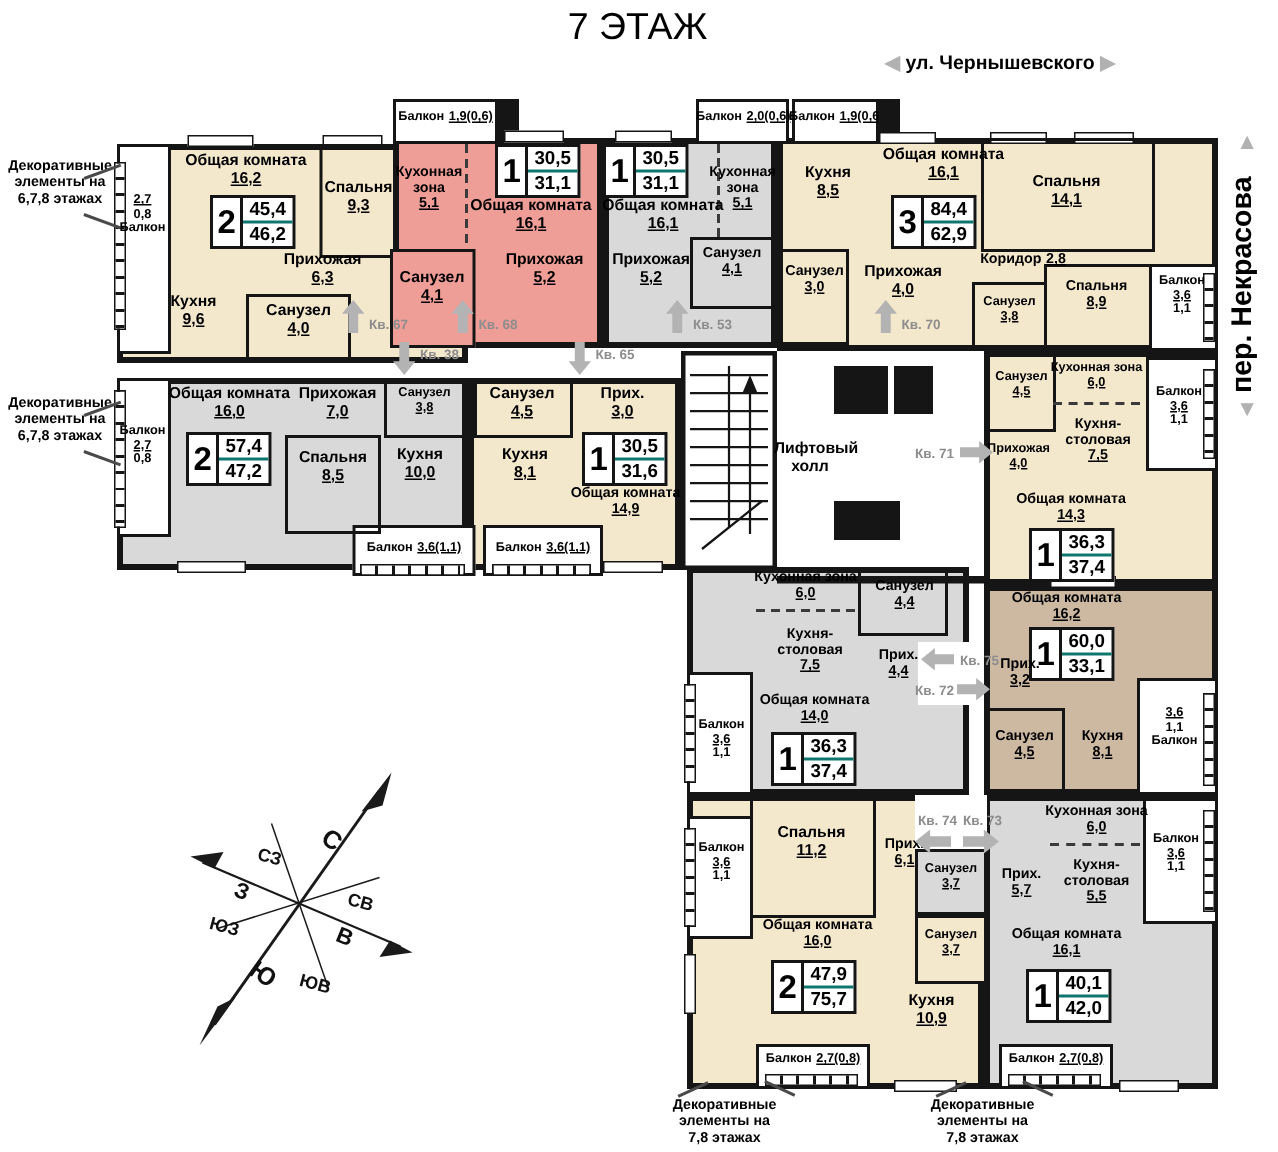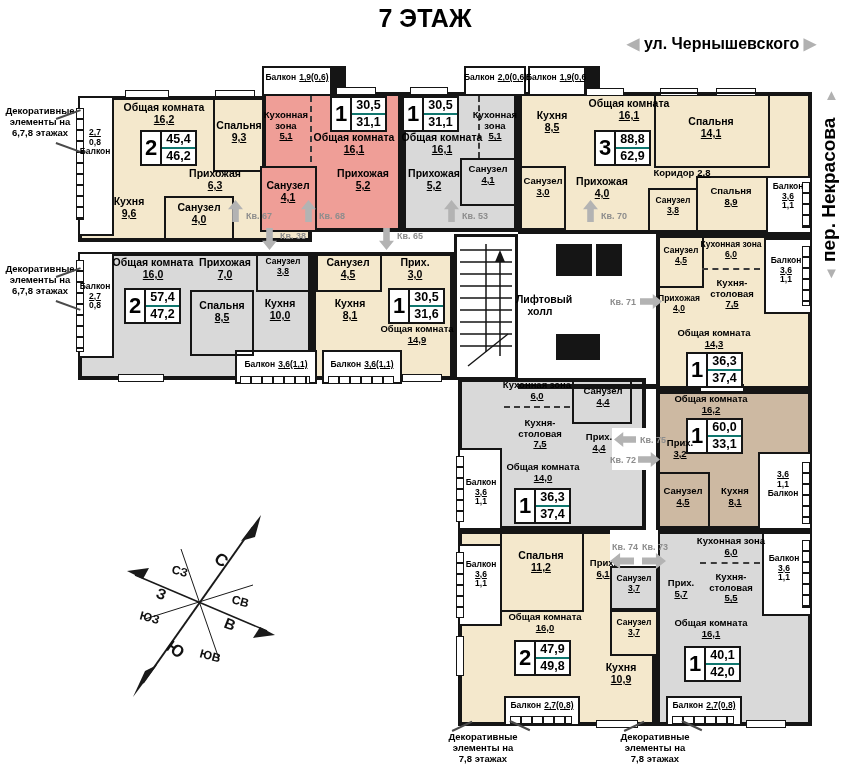--- a/index.html
+++ b/index.html
@@ -33,22 +33,22 @@
   .badge .vals .v1{border-bottom:2px solid #0f766e}
   .arrow{position:absolute;background:#b3b3b3}
   .arrow.up{clip-path:polygon(50% 0,100% 42%,72% 42%,72% 100%,28% 100%,28% 42%,0 42%)}
   .arrow.down{clip-path:polygon(50% 100%,100% 58%,72% 58%,72% 0,28% 0,28% 58%,0 58%)}
   .arrow.left{clip-path:polygon(0 50%,42% 0,42% 28%,100% 28%,100% 72%,42% 72%,42% 100%)}
   .arrow.right{clip-path:polygon(100% 50%,58% 0,58% 28%,0 28%,0 72%,58% 72%,58% 100%)}
   .kv{position:absolute;color:#8d8d8d;font-weight:bold;font-size:9px;white-space:nowrap}
   .callout{position:absolute;font-weight:bold;font-size:9.5px;text-align:center;line-height:1.15;color:#000}
   .callout span{display:block}
   .ptr{position:absolute;height:1.5px;background:#4a4a4a;transform-origin:0 50%}
-  .title{position:absolute;font-weight:bold;font-size:25px;color:#000;text-align:center}
-  .hstreet{position:absolute;font-weight:bold;font-size:16px;color:#000;white-space:nowrap;text-align:right}
+  .title{position:absolute;font-weight:normal;font-size:25px;color:#000;text-align:center}
+  .hstreet{position:absolute;font-weight:bold;font-size:13px;color:#000;white-space:nowrap;text-align:left}
   .tri{color:#b1b1b1}
   .vstreet{position:absolute;writing-mode:vertical-rl;transform:rotate(180deg);
            font-weight:bold;font-size:19px;color:#000;white-space:nowrap}
   .vtri{position:absolute;color:#b1b1b1;font-size:15px}
 </style>
 </head>
 <body>
 
 <div id="plan">
 
@@ -272,21 +272,21 @@
     <span>Кухня</span>
       <span class="ar">8,5</span>
     </div>
   <div class="lbl" style="left:584px;top:98px;width:90px">
     <span>Общая комната</span>
       <span class="ar">16,1</span>
     </div>
   <div class="badge" style="left:594px;top:130px">
     <div class="num">3</div>
     <div class="vals">
-        <span class="v1">88,8</span>
+        <span class="v1">84,4</span>
         <span class="v2">62,9</span>
       </div>
     </div>
   <div class="lbl f9" style="left:518px;top:176px;width:50px">
     <span>Санузел</span>
       <span class="ar">3,0</span>
     </div>
   <div class="lbl" style="left:562px;top:176px;width:80px">
     <span>Прихожая</span>
       <span class="ar">4,0</span>
@@ -483,21 +483,21 @@
       <span class="ar">3,7</span>
     </div>
   <div class="lbl f9" style="left:502px;top:612px;width:86px">
     <span>Общая комната</span>
       <span class="ar">16,0</span>
     </div>
   <div class="badge" style="left:514px;top:640px">
     <div class="num">2</div>
     <div class="vals">
         <span class="v1">47,9</span>
-        <span class="v2">49,8</span>
+        <span class="v2">75,7</span>
       </div>
     </div>
   <div class="lbl" style="left:590px;top:662px;width:62px">
     <span>Кухня</span>
       <span class="ar">10,9</span>
     </div>
 
   <div class="lbl f9" style="left:690px;top:536px;width:82px">
     <span>Кухонная зона</span>
       <span class="ar">6,0</span>

